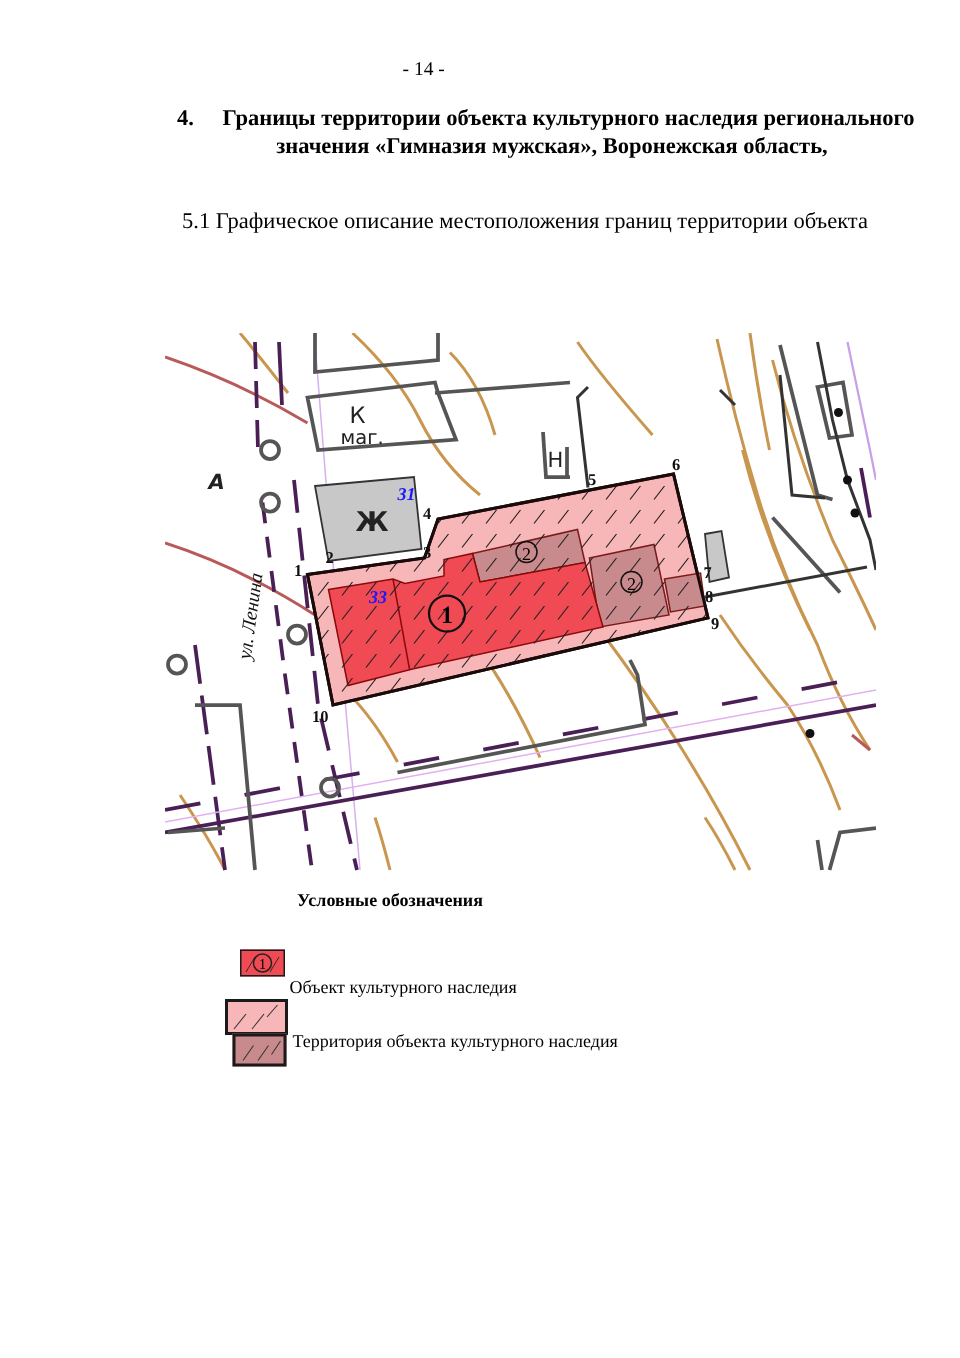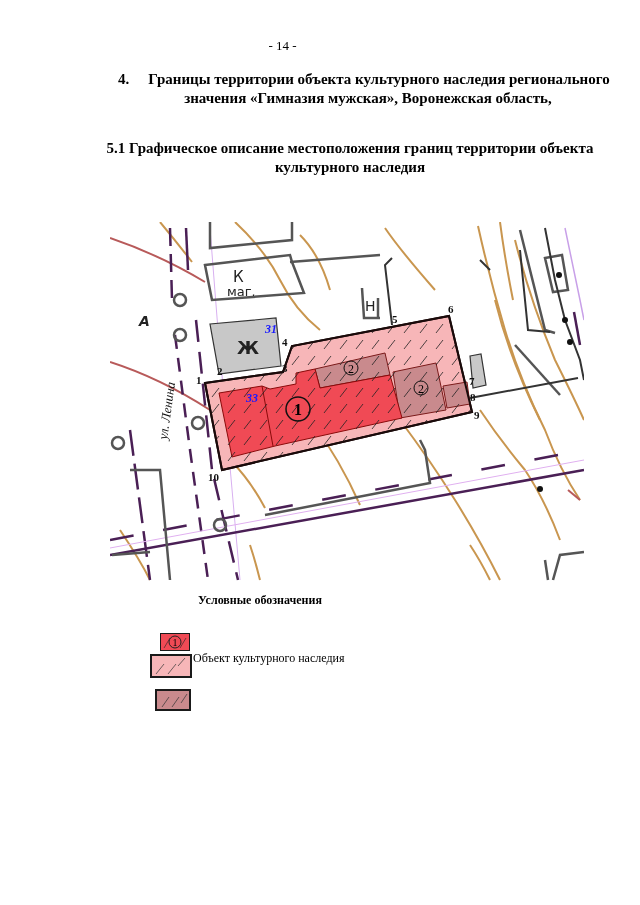--- a/index.html
+++ b/index.html
@@ -1,42 +1,41 @@
 <!DOCTYPE html>
 <html><head>
 <meta charset="utf-8">
 <style>
   html, body { margin:0; padding:0; background:#ffffff; }
   body { width:640px; height:905px; position:relative; overflow:hidden;
          font-family:"Liberation Serif", "DejaVu Serif", serif; color:#000; }
   .page-num { position:absolute; top:38px; left:0; width:565px; text-align:center; font-size:13px; }
   .h4 { position:absolute; top:70px; left:118px; width:500px; font-weight:bold; font-size:15px; line-height:19px; text-align:center; }
   .h4 .num { position:absolute; left:0; top:0; }
-  .h51 { position:absolute; top:139px; left:100px; width:500px; font-weight:bold; font-size:15px; line-height:19px; text-align:center; }
+  .h51 { position:absolute; top:139px; left:100px; width:500px; font-weight:normal; font-size:15px; line-height:19px; text-align:center; }
   .map { position:absolute; left:110px; top:222px; width:474px; height:360px; overflow:hidden; }
   .map svg { display:block; }
   .legend-title { position:absolute; top:593px; left:0; width:510px; padding-left:10px; box-sizing:border-box; text-align:center; font-weight:bold; font-size:12px; }
   .legend-item { position:absolute; display:flex; align-items:center; font-size:12px; }
   .legend-item .label { margin-left:3px;margin-top:33px; }
   .sw { position:relative; box-sizing:border-box; border:2px solid #1a1a1a; }
 </style>
 </head>
 <body>
 
 <div class="page-num">- 14 -</div>
 
 <div class="h4">
   <span class="num">4.</span>
   <div style="padding-left:22px;">Границы территории объекта культурного наследия регионального</div>
   <div>значения «Гимназия мужская», Воронежская область,</div>
 </div>
 
 <div class="h51">
   <div>5.1 Графическое описание местоположения границ территории объекта</div>
-  <div>культурного наследия</div>
 </div>
 
 <div class="map">
   <svg width="474" height="360" viewBox="110 222 474 360" xmlns="http://www.w3.org/2000/svg">
     <defs>
       <pattern id="hatch" patternUnits="userSpaceOnUse" width="16" height="16" patternTransform="rotate(0)">
         <line x1="4" y1="13" x2="11" y2="4" stroke="#222" stroke-width="0.8"></line>
       </pattern>
     </defs>
     <rect x="110" y="222" width="474" height="360" fill="#ffffff"></rect>
@@ -177,20 +176,21 @@
 </div>
 
 <div class="legend-item" style="left:150px; top:654px;">
   <div class="sw" style="width:42px; height:24px; background:#f7b6b8;">
     <svg width="38" height="20" style="position:absolute;left:0;top:0">
       <line x1="4" y1="18" x2="12" y2="8" stroke="#333" stroke-width="0.7"></line>
       <line x1="16" y1="18" x2="24" y2="8" stroke="#333" stroke-width="0.7"></line>
       <line x1="26" y1="10" x2="33" y2="2" stroke="#333" stroke-width="0.7"></line>
     </svg>
   </div>
+  <span class="label">Территория объекта культурного наследия</span>
 </div>
 
 <div class="legend-item" style="left:155px; top:689px;">
   <div class="sw" style="width:36px; height:22px; background:#c98a8d;">
     <svg width="32" height="18" style="position:absolute;left:0;top:0">
       <line x1="5" y1="16" x2="12" y2="6" stroke="#333" stroke-width="0.7"></line>
       <line x1="15" y1="16" x2="22" y2="6" stroke="#333" stroke-width="0.7"></line>
       <line x1="24" y1="12" x2="30" y2="3" stroke="#333" stroke-width="0.7"></line>
     </svg>
   </div>

